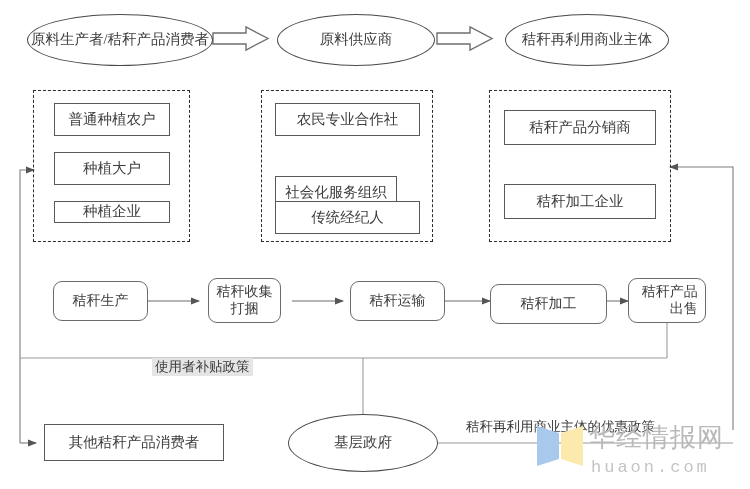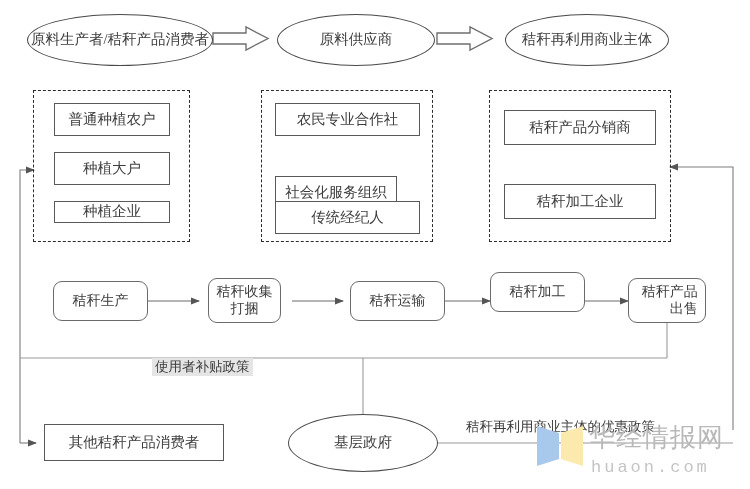--- a/index.html
+++ b/index.html
@@ -196,21 +196,21 @@
 
   <div class="node rrect" style="left:53px; top:281px; width:95px; height:40px;">
     <span>秸秆生产</span>
   </div>
   <div class="node rrect" style="left:208px; top:278px; width:73px; height:45px;">
     <span style="display:inline-block; width:4.4em;">秸秆收集打捆</span>
   </div>
   <div class="node rrect" style="left:350px; top:281px; width:95px; height:40px;">
     <span>秸秆运输</span>
   </div>
-  <div class="node rrect" style="left:490px; top:272px; width:95px; height:40px;">
+  <div class="node rrect" style="left:490px; top:284px; width:117px; height:40px;">
     <span>秸秆加工</span>
   </div>
   <div class="node rrect" style="left:628px; top:278px; width:78px; height:45px;">
     <span style="display:inline-block; width:4.4em;text-align:right;">秸秆产品出售</span>
   </div>
 
   <div class="node rect" style="left:44px; top:424px; width:180px; height:37px;">
     <span>其他秸秆产品消费者</span>
   </div>
   <div class="node ellipse" style="left:288px; top:414px; width:150px; height:58px;">

